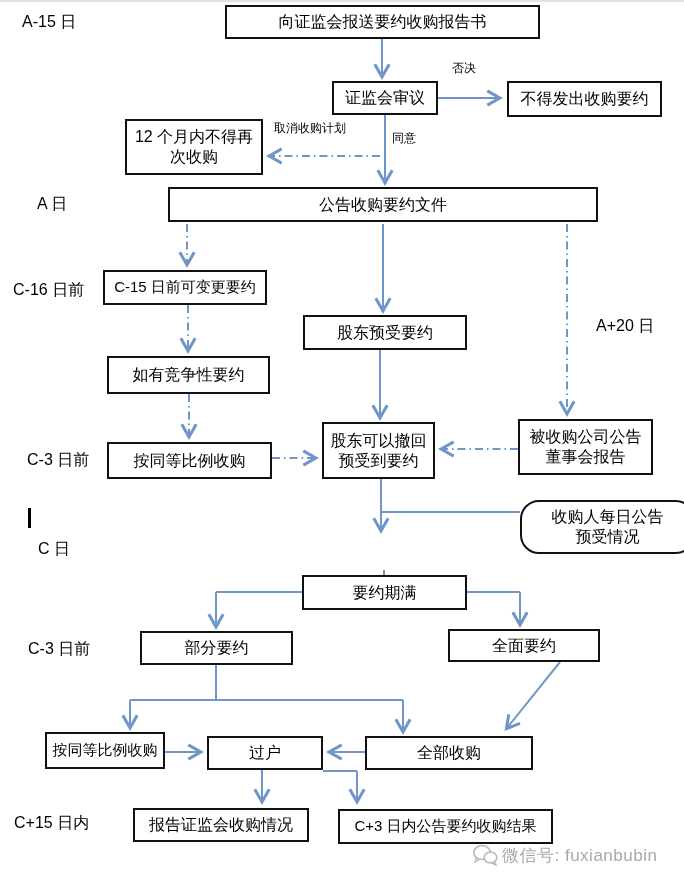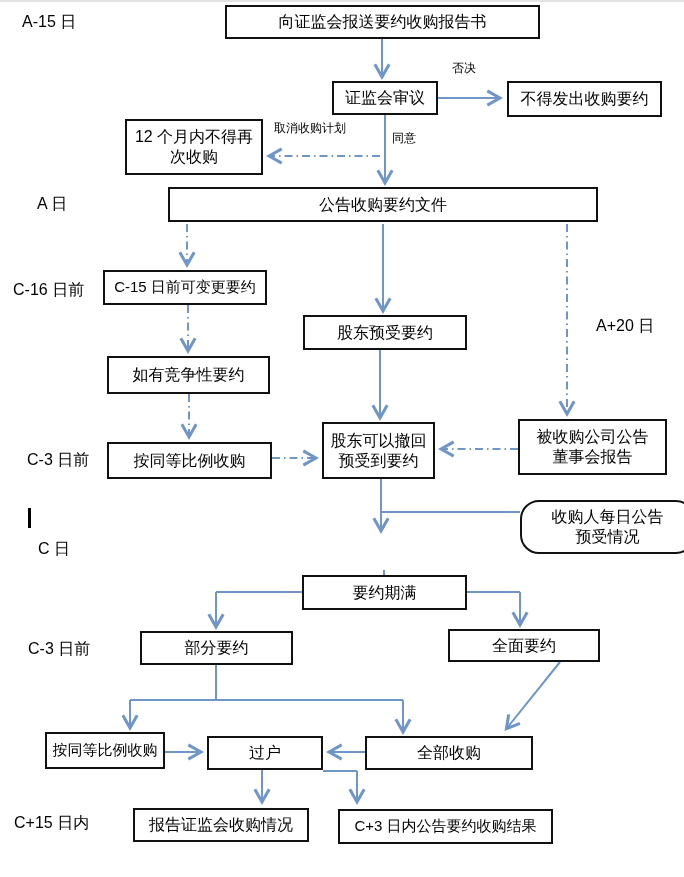--- a/index.html
+++ b/index.html
@@ -92,27 +92,36 @@
   <div class="node" style="left:507px;top:79px;width:155px;height:36px;">不得发出收购要约</div>
   <div class="node" style="left:125px;top:117px;width:138px;height:56px;">12 个月内不得再
 次收购</div>
   <div class="node" style="left:168px;top:185px;width:430px;height:35px;">公告收购要约文件</div>
   <div class="node small" style="left:103px;top:268px;width:164px;height:35px;">C-15 日前可变更要约</div>
   <div class="node" style="left:303px;top:313px;width:164px;height:35px;">股东预受要约</div>
   <div class="node" style="left:107px;top:354px;width:163px;height:38px;">如有竞争性要约</div>
   <div class="node" style="left:107px;top:440px;width:165px;height:37px;">按同等比例收购</div>
   <div class="node" style="left:322px;top:420px;width:113px;height:57px;">股东可以撤回
 预受到要约</div>
-  <div class="node" style="left:518px;top:417px;width:149px;height:56px;">被收购公司公告
+  <div class="node" style="left:518px;top:417px;width:135px;height:56px;">被收购公司公告
 董事会报告</div>
   <div class="node" style="left:520px;top:498px;width:175px;height:54px;border-radius:19px;">收购人每日公告
 预受情况</div>
   <div class="node" style="left:302px;top:533px;width:165px;height:35px;margin-top:40px;">要约期满</div>
   <div class="node" style="left:140px;top:629px;width:153px;height:34px;">部分要约</div>
   <div class="node" style="left:448px;top:627px;width:152px;height:33px;">全面要约</div>
   <div class="node small" style="left:45px;top:730px;width:120px;height:37px;">按同等比例收购</div>
   <div class="node" style="left:207px;top:734px;width:116px;height:34px;">过户</div>
   <div class="node" style="left:365px;top:734px;width:168px;height:34px;">全部收购</div>
   <div class="node" style="left:133px;top:806px;width:176px;height:34px;">报告证监会收购情况</div>
   <div class="node small" style="left:338px;top:807px;width:215px;height:35px;">C+3 日内公告要约收购结果</div>
 
+  <div id="watermark">
+    <svg width="26" height="24" viewBox="0 0 26 24">
+      <ellipse cx="10" cy="9.5" rx="8.2" ry="7" fill="none" stroke="#b9b9b9" stroke-width="1.6"></ellipse>
+      <path d="M4.5 15 L3 19 L7.5 16.5" fill="none" stroke="#b9b9b9" stroke-width="1.4"></path>
+      <ellipse cx="18.5" cy="14.5" rx="6.3" ry="5.4" fill="#ffffff" stroke="#b9b9b9" stroke-width="1.6"></ellipse>
+      <path d="M22.5 19 L24 22 L20 20.2" fill="none" stroke="#b9b9b9" stroke-width="1.4"></path>
+    </svg>
+    <span class="wm-text">微信号: fuxianbubin</span>
+  </div>
 
 </div>
 
 </body></html>

